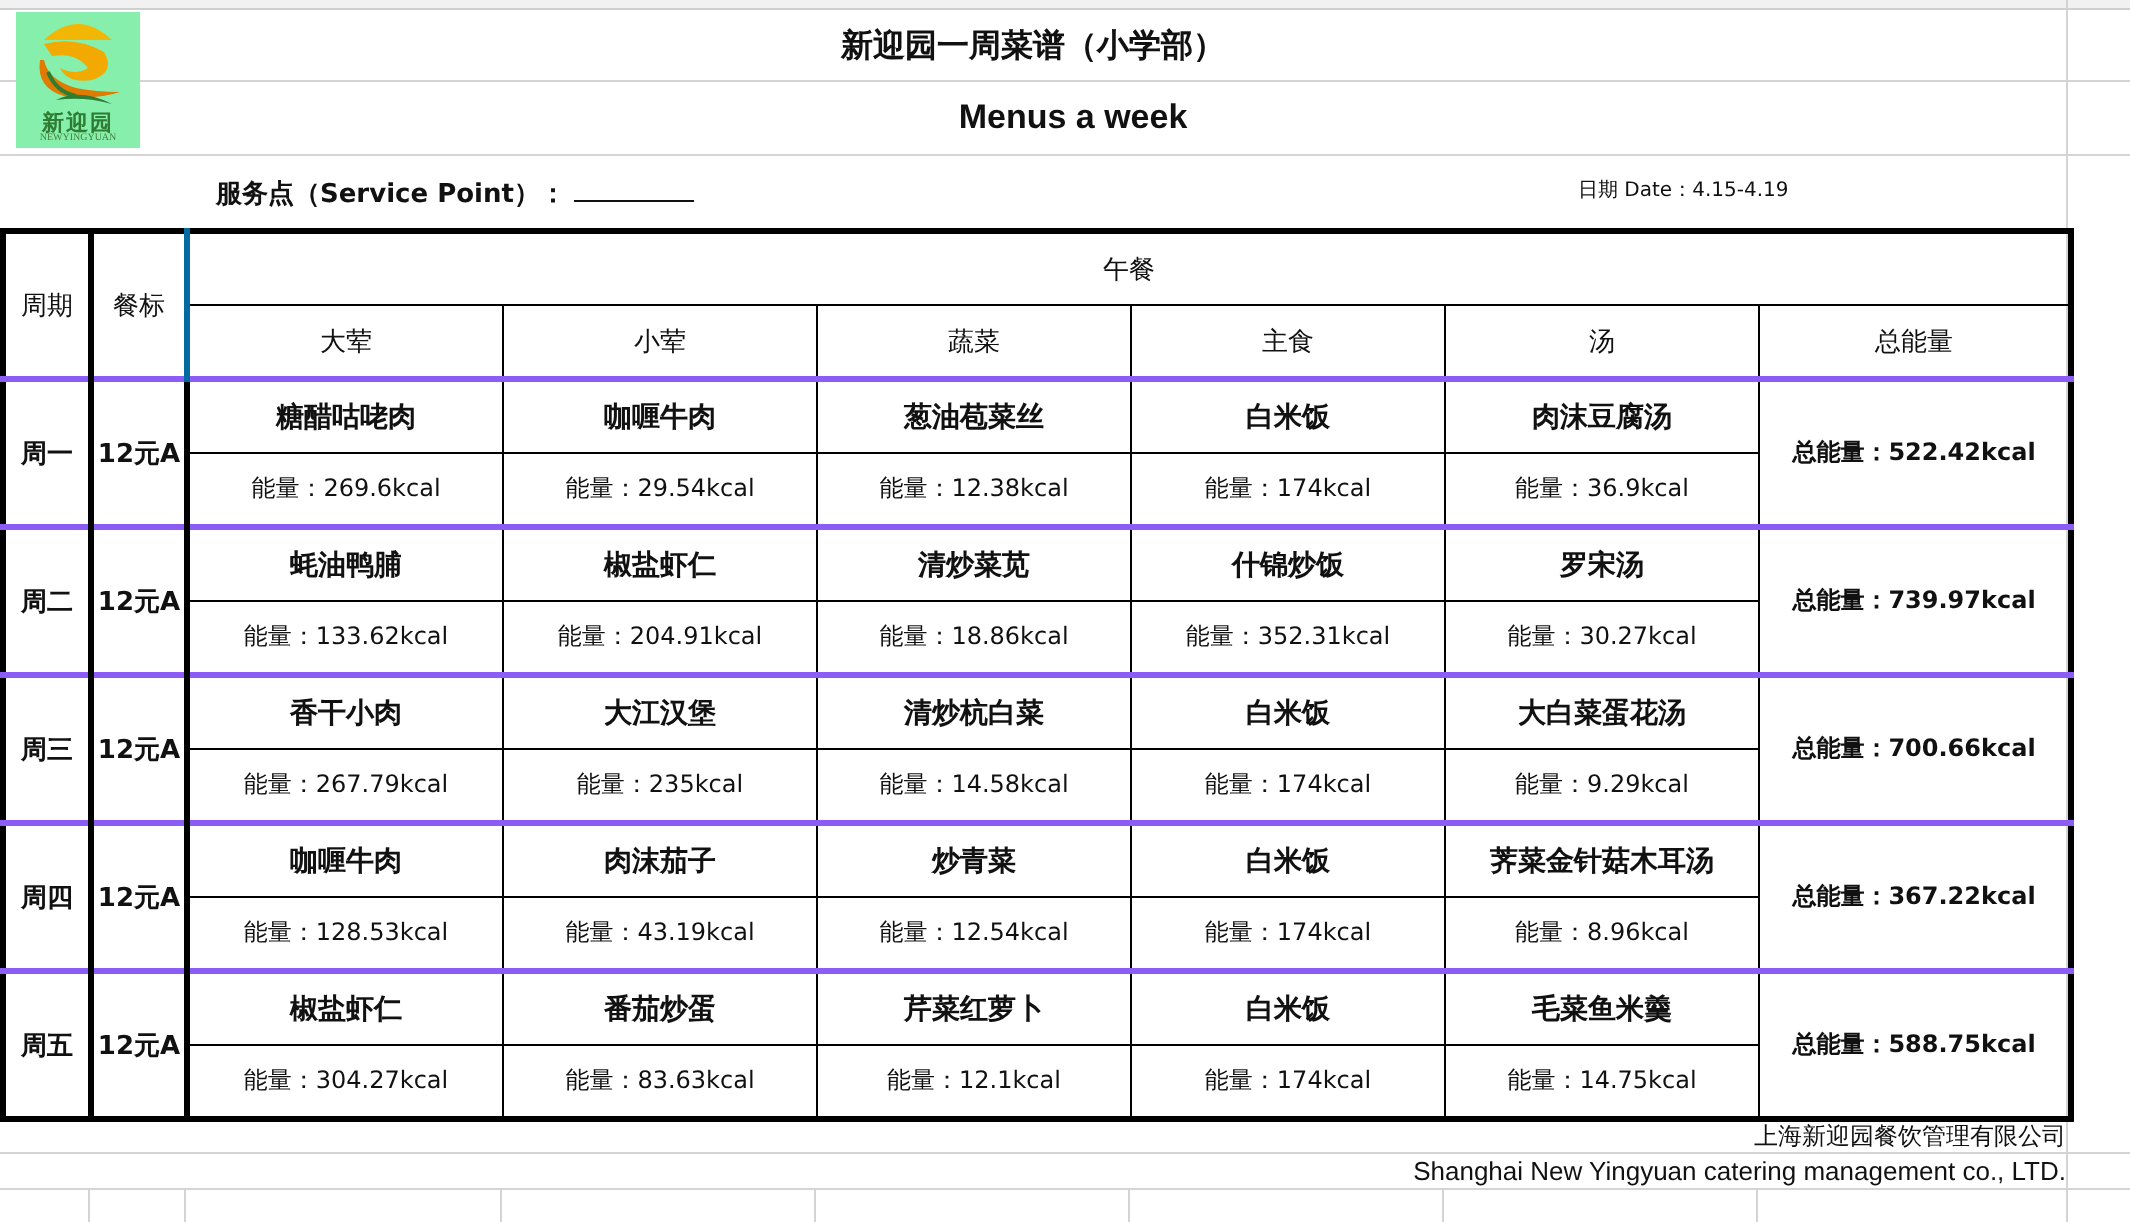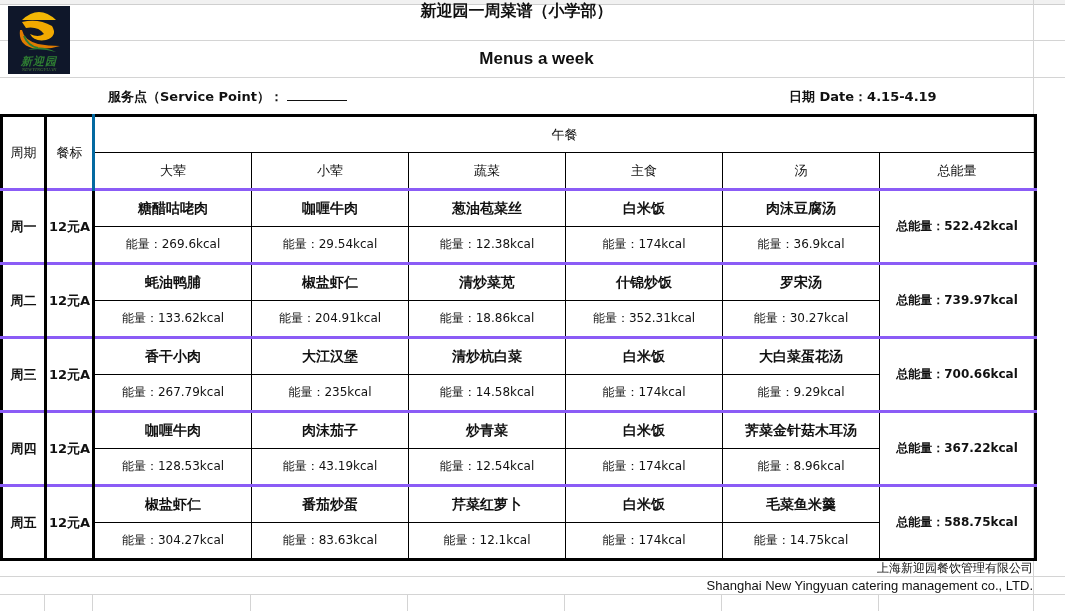--- a/index.html
+++ b/index.html
@@ -7,29 +7,29 @@
       width: 1065px; height: 611px; overflow: hidden; position: relative;
       background: #ffffff;
       font-family: "DejaVu Sans", "Liberation Sans", sans-serif;
       color: #111;
     }
     
     .hgrid { position: absolute; left: 0; width: 1065px; height: 1px; background: #d4d4d4; }
     .vgrid { position: absolute; top: 0; width: 1px; background: #d4d4d4; }
     .topstrip { position: absolute; left: 0; top: 0; width: 1065px; height: 4px; background: #f1f1f1; border-bottom: 1px solid #cfcfcf; }
 
-    .logo { position: absolute; left: 8px; top: 6px; width: 62px; height: 68px; background: #0f172a; font-style: italic; }
+    .logo { position: absolute; left: 8px; top: 6px; width: 62px; height: 68px; background: #86efac; }
     .logo-text { position: absolute; left: 0; top: 48px; width: 62px; text-align: center; font-family: "DejaVu Serif", serif; font-size: 11px; color: #2e7d32; font-weight: bold; letter-spacing: 1px; }
     .logo-sub { position: absolute; left: 0; top: 61px; width: 62px; text-align: center; font-family: "Liberation Serif", serif; font-size: 5px; color: #4a7d3a; }
 
-    .title-cn { position: absolute; left: 0; width: 1033px; top: 1px; text-align: center; font-size: 16px; font-weight: bold; }
+    .title-cn { position: absolute; left: 0; width: 1033px; top: 13px; text-align: center; font-size: 16px; font-weight: bold; }
     .title-en { position: absolute; left: 0; width: 1033px; top: 49px; text-align: center; font-size: 17px; font-weight: bold; font-family: "Liberation Sans", sans-serif; margin-left: 20px; }
     .service { position: absolute; left: 108px; top: 88px; font-size: 13px; font-weight: bold; }
     .service .blank { display: inline-block; width: 60px; border-bottom: 1px solid #111; height: 12px; vertical-align: baseline; margin-left: 4px; }
-    .date { position: absolute; left: 789px; top: 88px; font-size: 13px; font-weight: bold; }
+    .date { position: absolute; left: 789px; top: 88px; font-size: 10px; font-weight: normal; }
 
     table.menu {
       position: absolute; left: 0; top: 114px; width: 1034px;
       border-collapse: collapse; table-layout: fixed;
       border: 3px solid #000;
       font-size: 13px;
     }
     table.menu td { border: 1px solid #000; text-align: center; vertical-align: middle; padding: 0; overflow: hidden; white-space: nowrap; }
     table.menu tr.day-first td { border-top: 3px solid #8b5cf6; font-weight: bold; }
     .h37 { height: 35px; }

